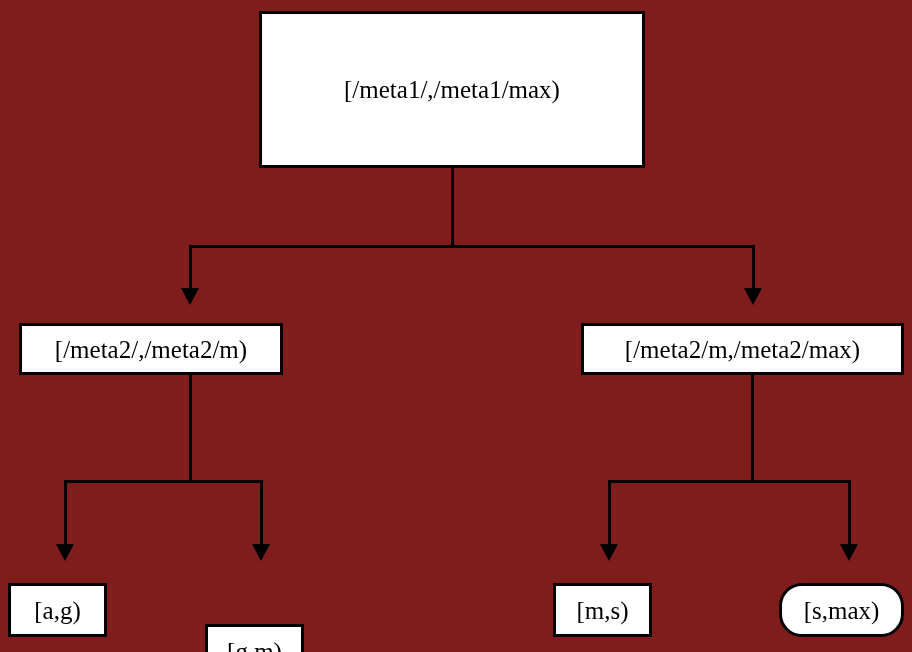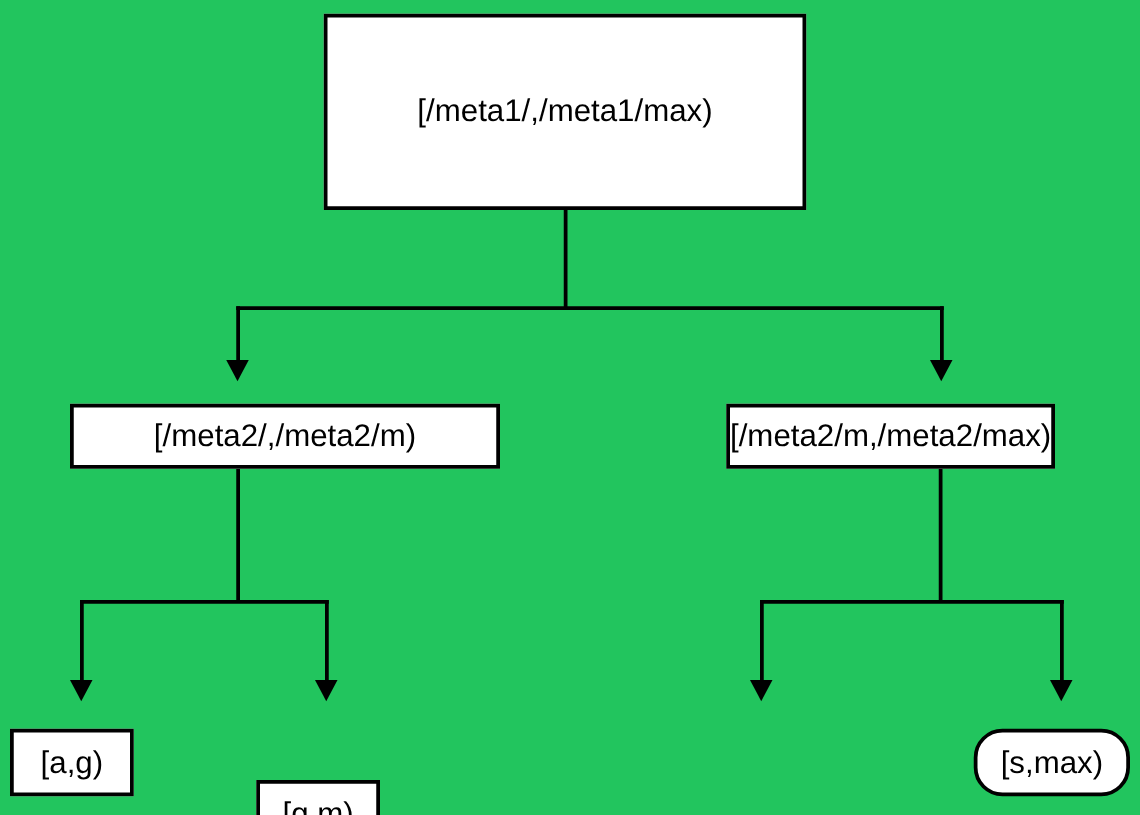--- a/index.html
+++ b/index.html
@@ -5,23 +5,23 @@
 <style>
   html, body {
     margin: 0;
     padding: 0;
     background: #ffffff;
   }
   #canvas {
     position: relative;
     width: 912px;
     height: 652px;
-    background: #22c55e;
+    background: #7f1d1d;
     overflow: hidden;
-    font-family: Liberation Sans, sans-serif;
+    font-family: Liberation Serif, serif;
   }
   .node {
     position: absolute;
     box-sizing: border-box;
     border: 3px solid #000000;
     background: #ffffff;
     display: flex;
     align-items: center;
     justify-content: center;
     color: #000000;
@@ -79,34 +79,37 @@
   <div class="edge-h" style="left:608px; top:480px; width:243px;"></div>
   <div class="edge-v" style="left:608px; top:480px; height:66px;"></div>
   <div class="edge-v" style="left:848px; top:480px; height:66px;"></div>
   <div class="arrowhead" style="left:600px; top:544px;"></div>
   <div class="arrowhead" style="left:840px; top:544px;"></div>
 
   <div class="node node-root" style="left:259px; top:11px; width:386px; height:157px;">
     <span class="node-label">[/meta1/,/meta1/max)</span>
   </div>
 
-  <div class="node node-mid" style="left:19px; top:323px; width:344px; height:52px;margin-left:37px;">
+  <div class="node node-mid" style="left:19px; top:323px; width:264px; height:52px;">
     <span class="node-label">[/meta2/,/meta2/m)</span>
   </div>
 
-  <div class="node node-mid" style="left:581px; top:323px; width:263px; height:52px;justify-content:center;">
+  <div class="node node-mid" style="left:581px; top:323px; width:323px; height:52px;justify-content:center;">
     <span class="node-label">[/meta2/m,/meta2/max)</span>
   </div>
 
   <div class="node node-leaf" style="left:8px; top:583px; width:99px; height:54px;">
     <span class="node-label">[a,g)</span>
   </div>
 
   <div class="node node-leaf" style="left:205px; top:583px; width:99px; height:54px;margin-top:41px;">
     <span class="node-label">[g,m)</span>
   </div>
 
+  <div class="node node-leaf" style="left:553px; top:583px; width:99px; height:54px;">
+    <span class="node-label">[m,s)</span>
+  </div>
 
   <div class="node node-leaf" style="left:779px; top:583px; width:125px; height:54px;border-radius:23px;">
     <span class="node-label">[s,max)</span>
   </div>
 
 </div>
 
 </body></html>

